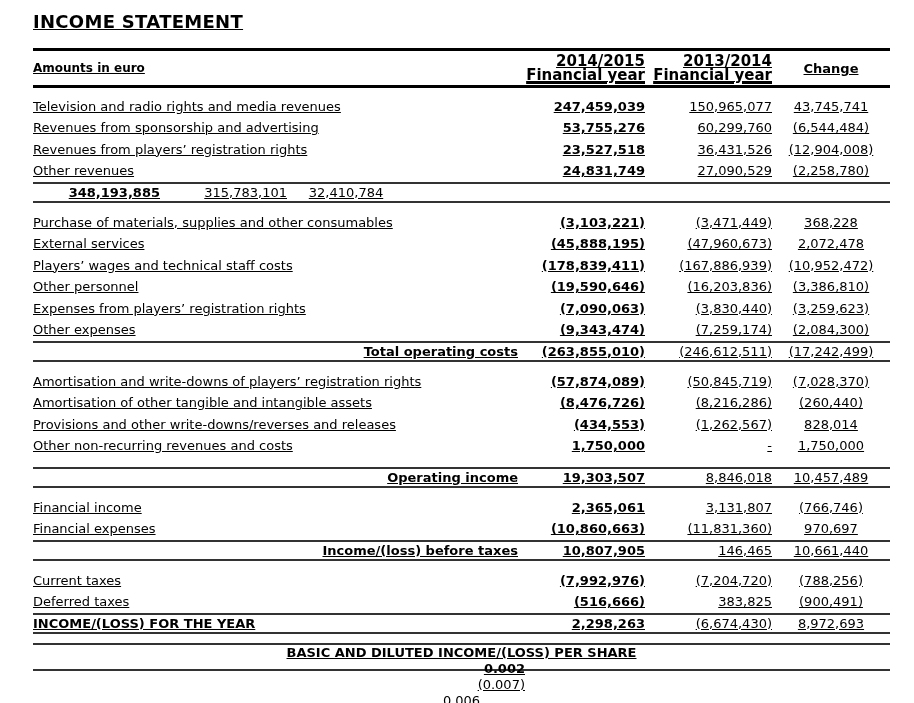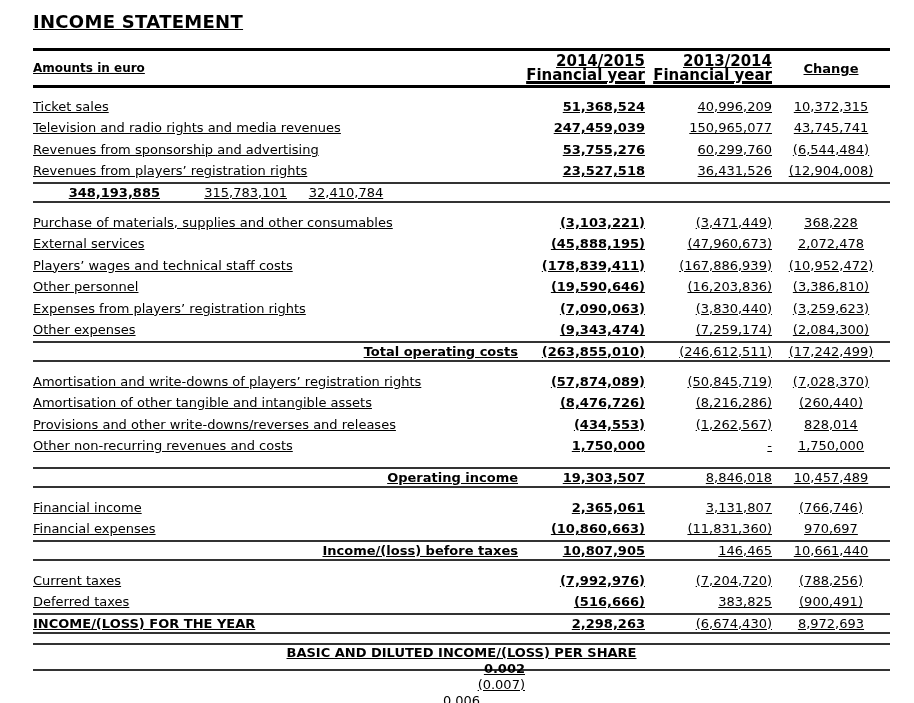--- a/index.html
+++ b/index.html
@@ -92,42 +92,42 @@
       <div class="c-num hdr-col">
         <div>2013/2014</div>
         <div class="u">Financial year</div>
       </div>
       <div class="c-chg hdr-chg">Change</div>
     </div>
 
     <div class="tbody" id="tbody">
         <div class="section">
           <div class="row">
-            <div class="c-label">Ticket sales</div>
-            <div class="c-num c2">51,368,524</div>
-            <div class="c-num c3">40,996,209</div>
-            <div class="c-chg c4">10,372,315</div>
-          </div>
-          <div class="row">
             <div class="c-label">Television and radio rights and media revenues</div>
             <div class="c-num c2">247,459,039</div>
             <div class="c-num c3">150,965,077</div>
             <div class="c-chg c4">43,745,741</div>
           </div>
           <div class="row">
             <div class="c-label">Revenues from sponsorship and advertising</div>
             <div class="c-num c2">53,755,276</div>
             <div class="c-num c3">60,299,760</div>
             <div class="c-chg c4">(6,544,484)</div>
           </div>
           <div class="row">
             <div class="c-label">Revenues from players’ registration rights</div>
             <div class="c-num c2">23,527,518</div>
             <div class="c-num c3">36,431,526</div>
             <div class="c-chg c4">(12,904,008)</div>
+          </div>
+          <div class="row">
+            <div class="c-label">Other revenues</div>
+            <div class="c-num c2">24,831,749</div>
+            <div class="c-num c3">27,090,529</div>
+            <div class="c-chg c4">(2,258,780)</div>
           </div>
           <div class="row total-row">
             <div class="c-num c2">348,193,885</div>
             <div class="c-num c3">315,783,101</div>
             <div class="c-chg c4">32,410,784</div>
           </div>
         </div>
         <div class="section">
           <div class="row">
             <div class="c-label">Purchase of materials, supplies and other consumables</div>

